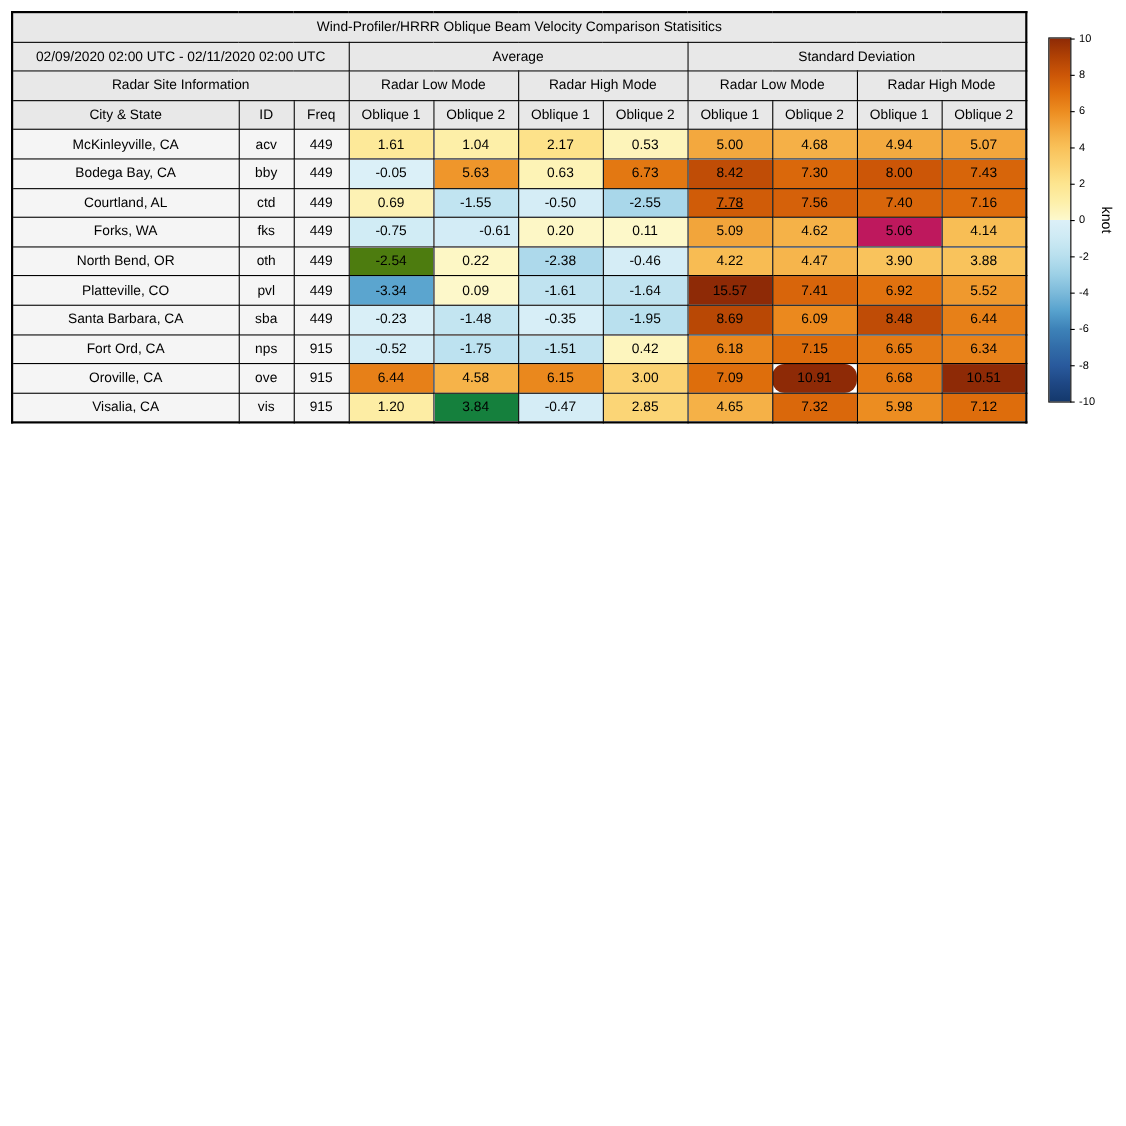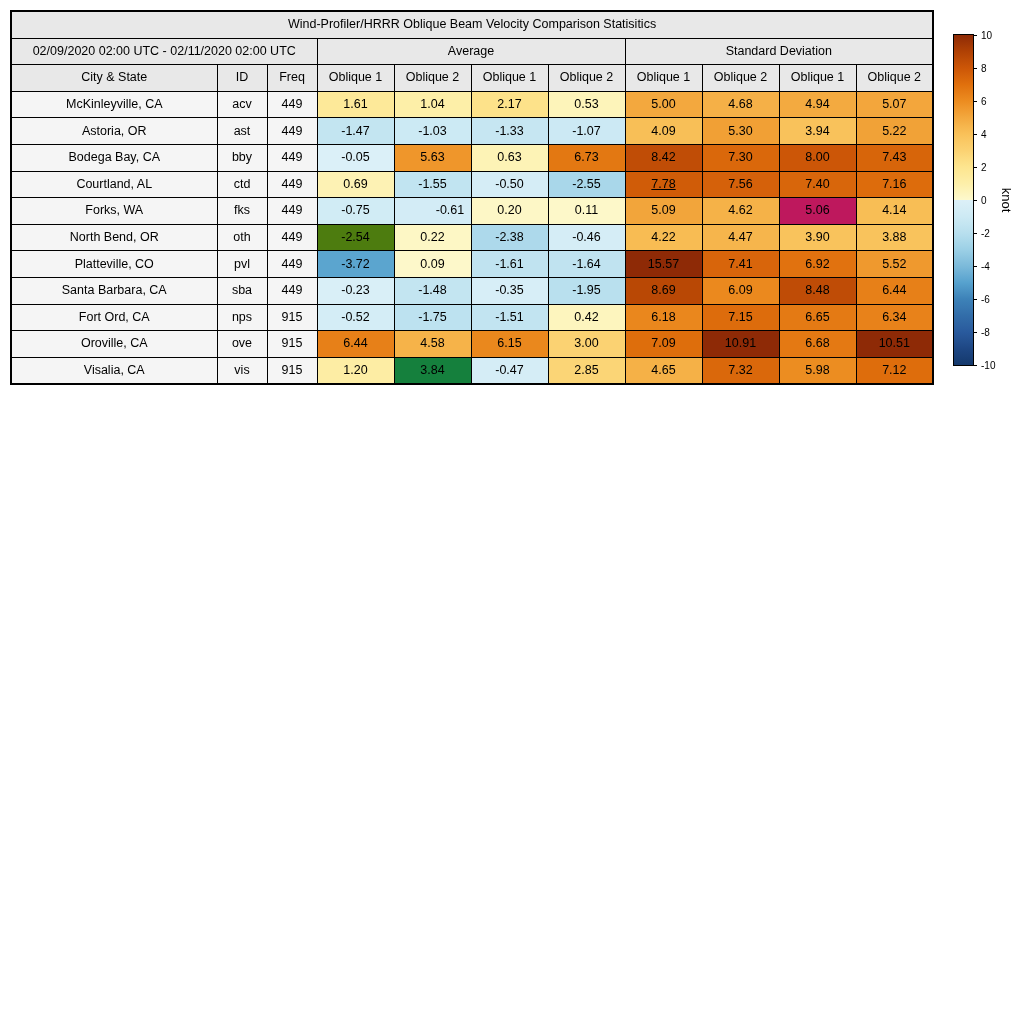--- a/index.html
+++ b/index.html
@@ -60,20 +60,27 @@
     <thead>
       <tr>
         <th colspan="11">Wind-Profiler/HRRR Oblique Beam Velocity Comparison Statisitics</th>
       </tr>
       <tr>
         <th colspan="3">02/09/2020 02:00 UTC - 02/11/2020 02:00 UTC</th>
         <th colspan="4">Average</th>
         <th colspan="4">Standard Deviation</th>
       </tr>
       <tr>
+        <th colspan="3">Radar Site Information</th>
+        <th colspan="2">Radar Low Mode</th>
+        <th colspan="2">Radar High Mode</th>
+        <th colspan="2">Radar Low Mode</th>
+        <th colspan="2">Radar High Mode</th>
+      </tr>
+      <tr>
         <th>City &amp; State</th>
         <th>ID</th>
         <th>Freq</th>
         <th>Oblique 1</th>
         <th>Oblique 2</th>
         <th>Oblique 1</th>
         <th>Oblique 2</th>
         <th>Oblique 1</th>
         <th>Oblique 2</th>
         <th>Oblique 1</th>
@@ -88,33 +95,20 @@
           <td class="val" style="background: rgb(253, 233, 153);">1.61</td>
           <td class="val" style="background: rgb(253, 239, 168);">1.04</td>
           <td class="val" style="background: rgb(253, 226, 138);">2.17</td>
           <td class="val" style="background: rgb(253, 244, 186);">0.53</td>
           <td class="val" style="background: rgb(243, 168, 62);">5.00</td>
           <td class="val" style="background: rgb(245, 176, 71);">4.68</td>
           <td class="val" style="background: rgb(243, 170, 64);">4.94</td>
           <td class="val" style="background: rgb(243, 166, 60);">5.07</td>
         </tr>
         <tr>
-          <td class="lbl">Astoria, OR</td>
-          <td class="lbl">ast</td>
-          <td class="lbl">449</td>
-          <td class="val" style="background: rgb(195, 229, 241);">-1.47</td>
-          <td class="val" style="background: rgb(204, 234, 244);">-1.03</td>
-          <td class="val" style="background: rgb(198, 230, 242);">-1.33</td>
-          <td class="val" style="background: rgb(204, 233, 244);">-1.07</td>
-          <td class="val" style="background: rgb(248, 191, 87);">4.09</td>
-          <td class="val" style="background: rgb(241, 160, 53);">5.30</td>
-          <td class="val" style="background: rgb(249, 194, 91);">3.94</td>
-          <td class="val" style="background: rgb(241, 162, 55);">5.22</td>
-        </tr>
-        <tr>
           <td class="lbl">Bodega Bay, CA</td>
           <td class="lbl">bby</td>
           <td class="lbl">449</td>
           <td class="val" style="background: rgb(219, 240, 248);">-0.05</td>
           <td class="val" style="background: rgb(239, 150, 43);">5.63</td>
           <td class="val" style="background: rgb(253, 243, 182);">0.63</td>
           <td class="val" style="background: rgb(227, 120, 18);">6.73</td>
           <td class="val" style="background: rgb(192, 77, 6);">8.42</td>
           <td class="val" style="background: rgb(218, 104, 11);">7.30</td>
           <td class="val" style="background: rgb(204, 86, 7);">8.00</td>
@@ -156,21 +150,21 @@
           <td class="val" style="background: rgb(213, 237, 246);">-0.46</td>
           <td class="val" style="background: rgb(248, 188, 83);">4.22</td>
           <td class="val" style="background: rgb(246, 181, 76);">4.47</td>
           <td class="val" style="background: rgb(249, 195, 92);">3.90</td>
           <td class="val" style="background: rgb(249, 195, 92);">3.88</td>
         </tr>
         <tr>
           <td class="lbl">Platteville, CO</td>
           <td class="lbl">pvl</td>
           <td class="lbl">449</td>
-          <td class="val" style="background: rgb(91, 165, 207);">-3.72</td>
+          <td class="val" style="background: rgb(91, 165, 207);">-3.34</td>
           <td class="val" style="background: rgb(253, 248, 202);">0.09</td>
           <td class="val" style="background: rgb(192, 227, 240);">-1.61</td>
           <td class="val" style="background: rgb(192, 227, 240);">-1.64</td>
           <td class="val" style="background: rgb(142, 42, 6);">15.57</td>
           <td class="val" style="background: rgb(216, 101, 11);">7.41</td>
           <td class="val" style="background: rgb(225, 114, 15);">6.92</td>
           <td class="val" style="background: rgb(239, 153, 46);">5.52</td>
         </tr>
         <tr>
           <td class="lbl">Santa Barbara, CA</td>
@@ -200,21 +194,21 @@
         </tr>
         <tr>
           <td class="lbl">Oroville, CA</td>
           <td class="lbl">ove</td>
           <td class="lbl">915</td>
           <td class="val" style="background: rgb(231, 128, 24);">6.44</td>
           <td class="val" style="background: rgb(246, 179, 73);">4.58</td>
           <td class="val" style="background: rgb(234, 136, 29);">6.15</td>
           <td class="val" style="background: rgb(251, 210, 114);">3.00</td>
           <td class="val" style="background: rgb(222, 110, 12);">7.09</td>
-          <td class="val" style="background: rgb(142, 42, 6);">10.91</td>
+          <td class="val" style="background: rgb(142, 42, 6); border-radius: 11px;">10.91</td>
           <td class="val" style="background: rgb(228, 121, 19);">6.68</td>
           <td class="val" style="background: rgb(142, 42, 6);">10.51</td>
         </tr>
         <tr>
           <td class="lbl">Visalia, CA</td>
           <td class="lbl">vis</td>
           <td class="lbl">915</td>
           <td class="val" style="background: rgb(253, 237, 164);">1.20</td>
           <td class="val" style="background: #15803d;">3.84</td>
           <td class="val" style="background: rgb(213, 237, 246);">-0.47</td>

